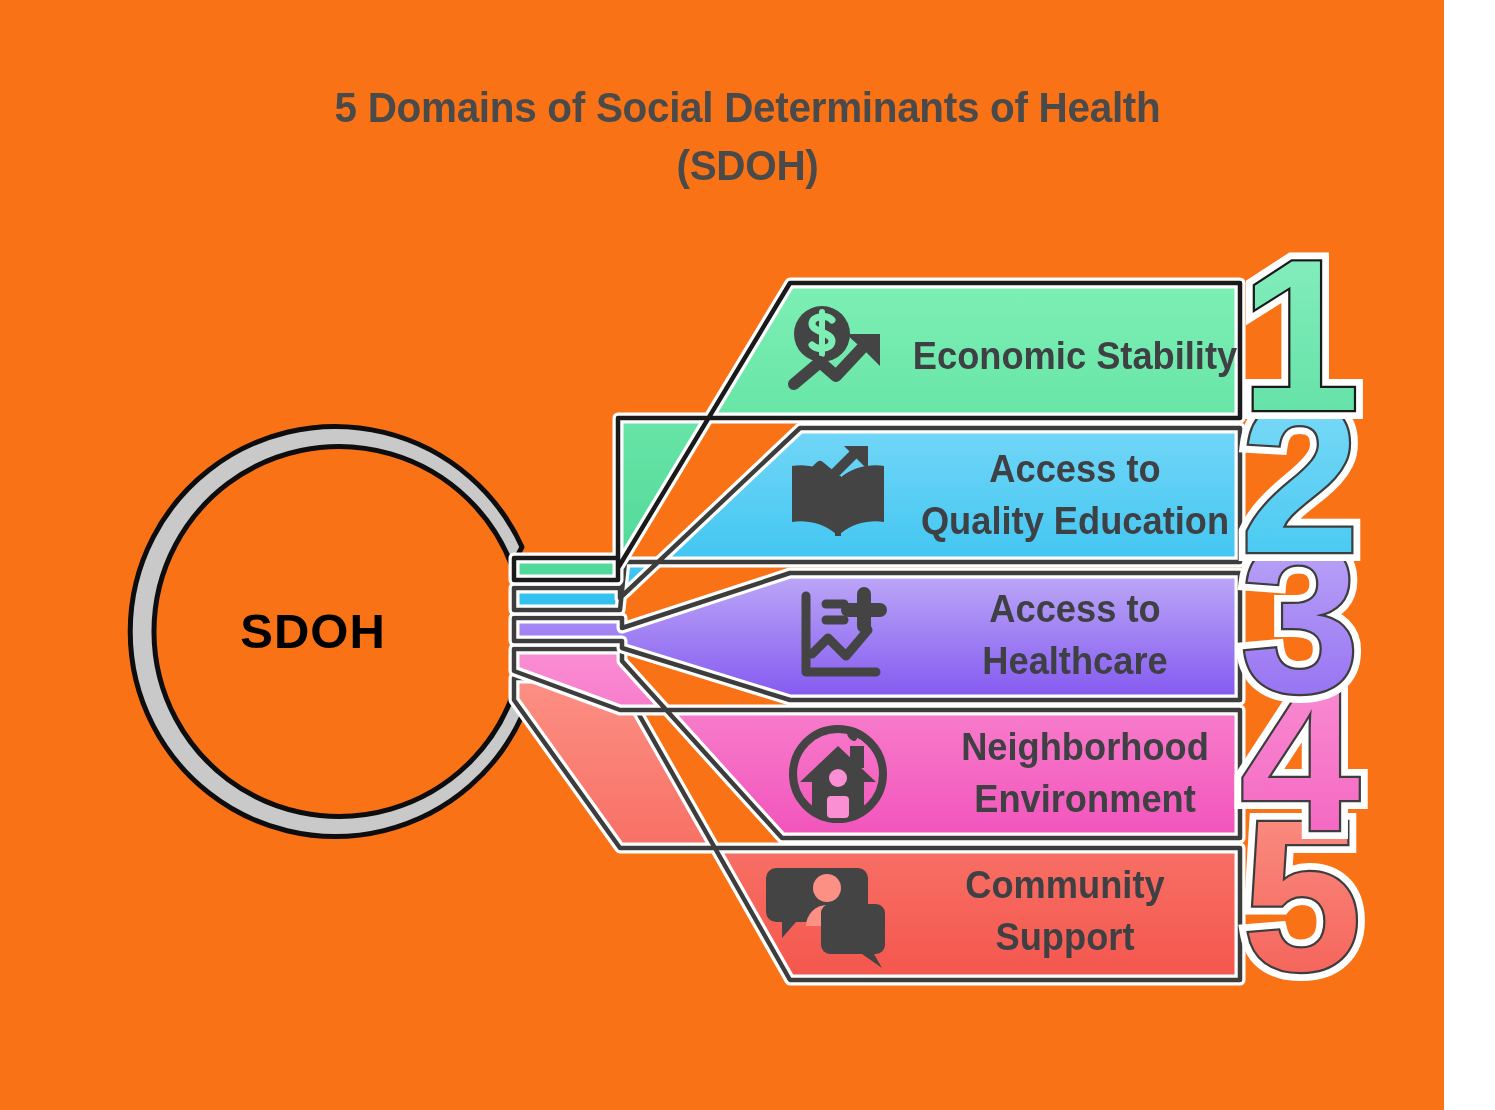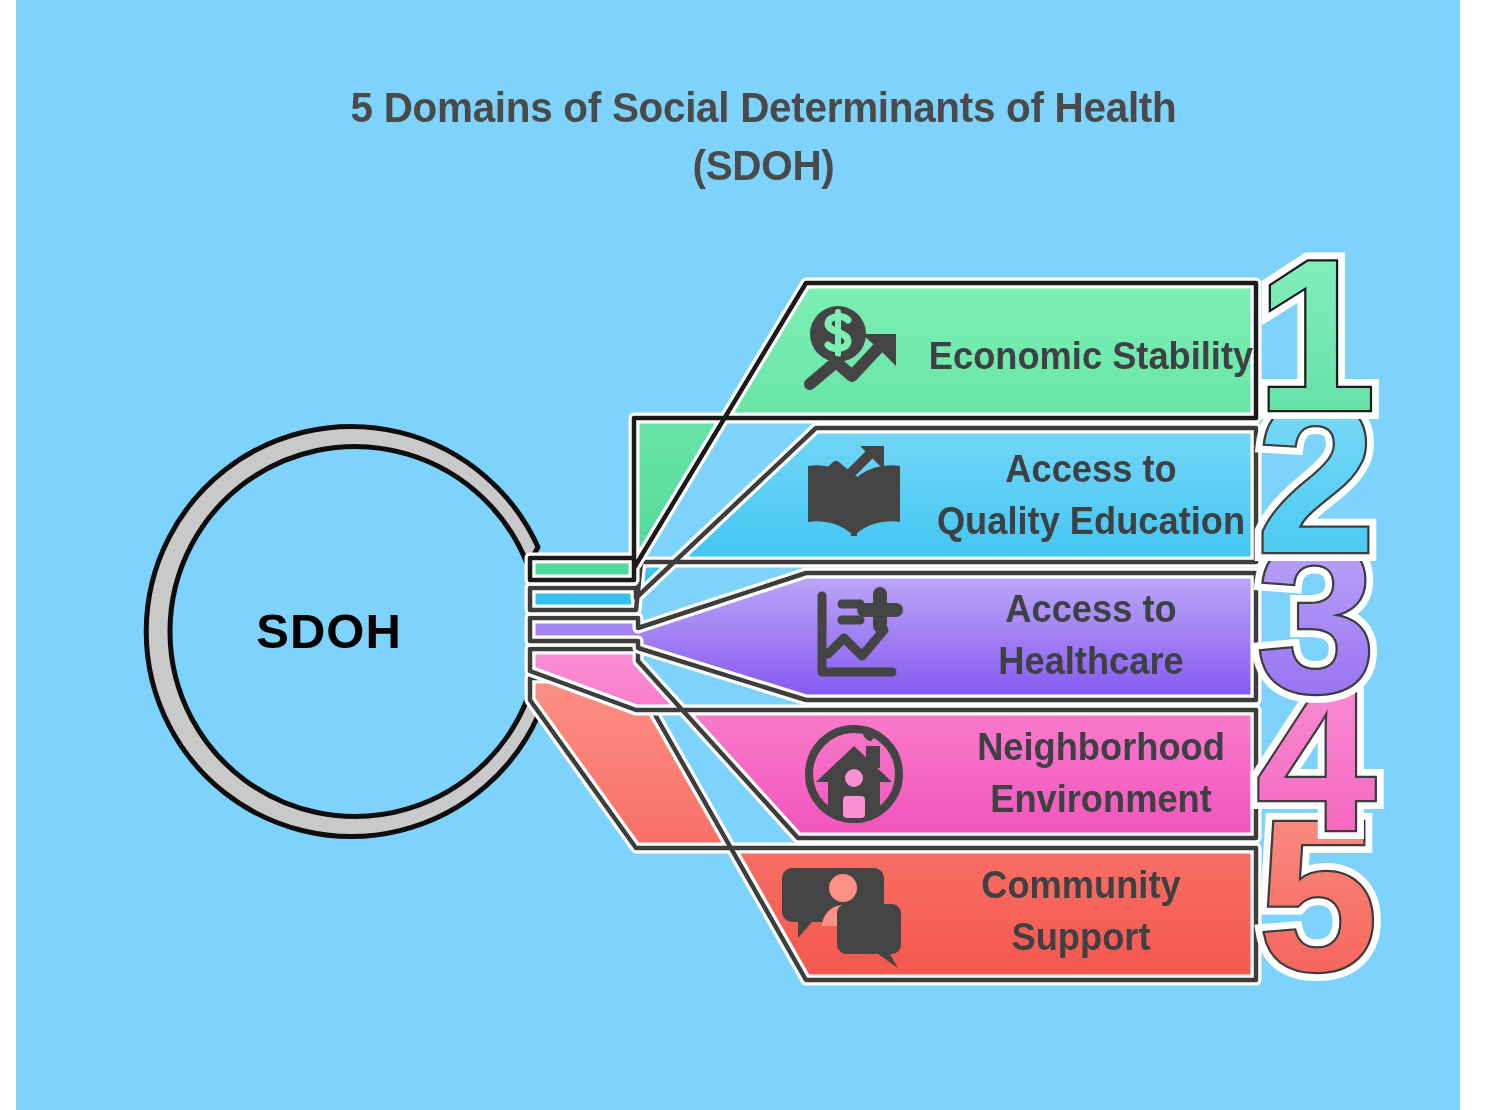--- a/index.html
+++ b/index.html
@@ -11,22 +11,21 @@
     width: 1495px;
     height: 1110px;
     overflow: hidden;
     font-family: "Liberation Sans", sans-serif;
     position: relative;
   }
   #stage {
     position: relative;
     width: 1444px;
     height: 1110px;
-    background: #7dd3fc;
-    margin-left: 16px;
+    background: #f97316;
   }
   #title {
     position: absolute;
     left: 0;
     top: 78px;
     width: 1495px;
     text-align: center;
     font-family: "Liberation Sans", sans-serif;
     font-weight: bold;
     font-size: 43px;

